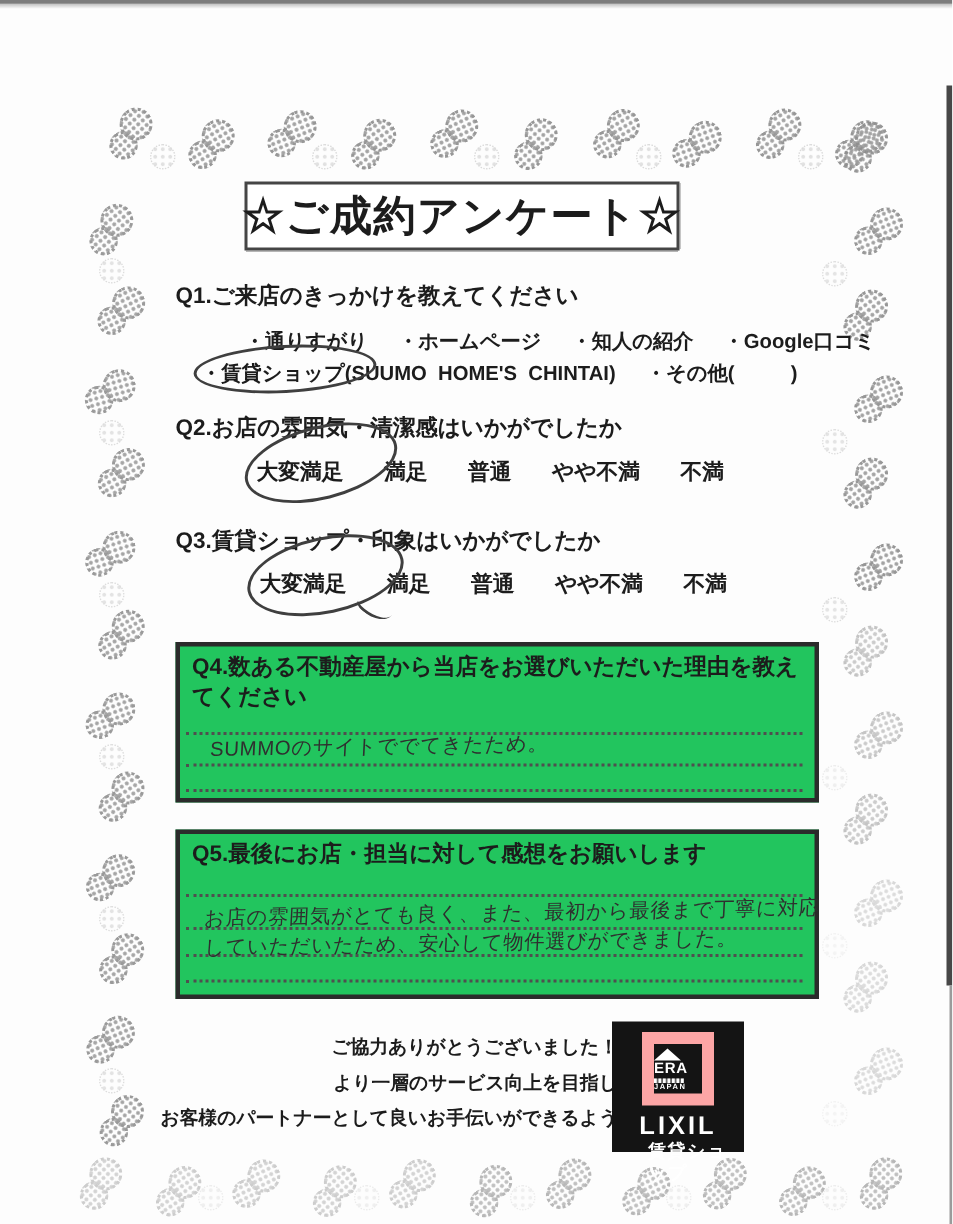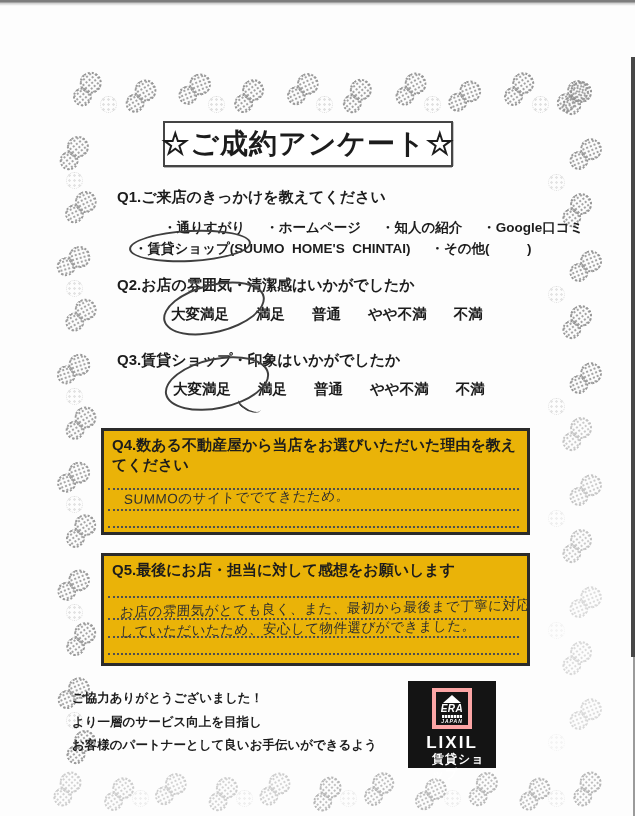--- a/index.html
+++ b/index.html
@@ -37,36 +37,36 @@
   .q1-row { font-size:13.5px; }
   .q1-row span { margin-right:20px; }
   .sat-row { font-size:14.5px; }
   .sat-row span { margin-right:27px;text-align:center; }
 
   .pen-ellipse { position:absolute; border:2px solid #3f3f3f; border-radius:50%;
     background:transparent; }
   .pen-tail { position:absolute; width:24px; height:12px;
     border-bottom:2px solid #3f3f3f; border-radius:0 0 70% 30%; transform:rotate(38deg); }
 
-  .answer-box { position:absolute; left:101px; width:423px; border:3px solid #2b2b2b;
-    background:#eab308; }
+  .answer-box { position:absolute; left:117px; width:423px; border:3px solid #2b2b2b;
+    background:#22c55e; }
   .answer-box .q-title { position:absolute; left:8px; top:4px; width:405px;
     font-size:15px; font-weight:bold; line-height:20px; }
   .dotline { position:absolute; left:4px; width:411px; height:0;
     border-top:2px dotted #4f4f4f; }
   .handwriting { position:absolute; font-size:13.5px; font-weight:400; color:#2f2f2f;
     letter-spacing:0.5px; white-space:pre; transform:rotate(-1deg) skewX(-4deg); }
 
   .footer-text { position:absolute; left:72px; top:687px; width:340px;
-    text-align:left; font-size:12.5px; font-weight:bold; line-height:23.5px; }
+    text-align:right; font-size:12.5px; font-weight:bold; line-height:23.5px; }
 
   .logo-box { position:absolute; left:408px; top:681px; width:88px; height:87px;
     background:#141414; display:flex; flex-direction:column; align-items:center; }
-  .era-badge { margin-top:7px; width:32px; height:36px; border:4px solid #fca5a5;
-    position:relative; display:flex; flex-direction:column; align-items:center;font-style:italic; }
+  .era-badge { margin-top:7px; width:32px; height:36px; border:8px solid #fca5a5;
+    position:relative; display:flex; flex-direction:column; align-items:flex-start; }
   .era-roof { margin-top:3px; width:0; height:0;
     border-left:9px solid transparent; border-right:9px solid transparent;
     border-bottom:8px solid #ffffff; }
   .era-text { color:#ffffff; font-size:10px; font-weight:bold; line-height:11px; letter-spacing:0.5px; }
   .era-bar { width:20px; height:3px; margin-top:1px;
     background-image:linear-gradient(90deg, #fff 0 2px, transparent 2px 3px);
     background-size:3px 3px; background-color:rgba(255,255,255,0.35); }
   .era-sub { color:#ffffff; font-size:5px; font-weight:bold; letter-spacing:1px; line-height:7px; }
   .logo-brand { color:#ffffff; font-size:17px; font-weight:bold; letter-spacing:2px; margin-top:5px; line-height:18px; }
   .logo-brand-sub { color:#ffffff; font-size:12px; font-weight:bold; letter-spacing:1px; line-height:15px;margin-left:24px; }

